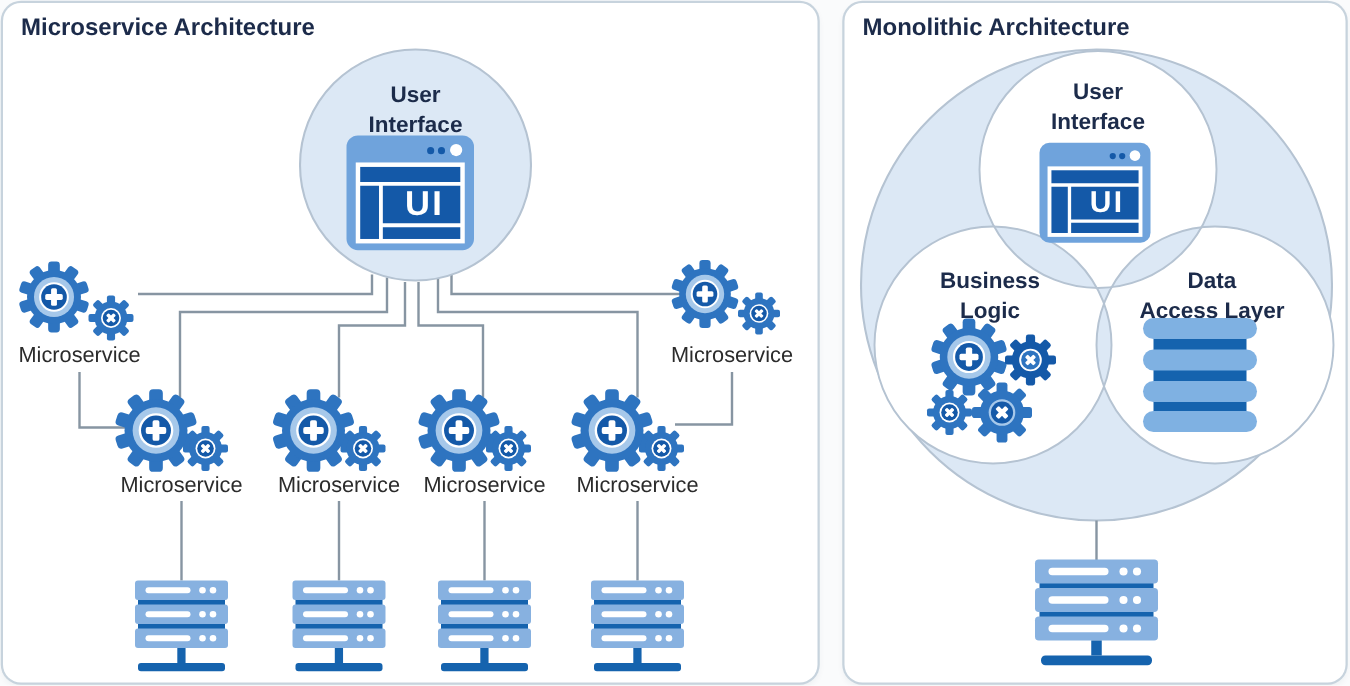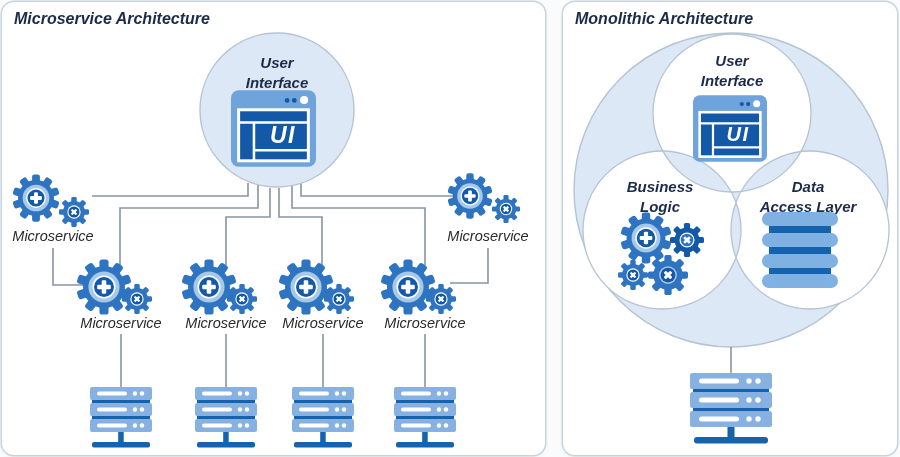--- a/index.html
+++ b/index.html
@@ -1,17 +1,17 @@
 <!DOCTYPE html>
 <html><head>
 <meta charset="utf-8">
 <style>
   html,body{margin:0;padding:0;background:#fafbfc;}
   #stage{position:relative;width:900px;height:457px;overflow:hidden;
-         font-family:"Liberation Sans",sans-serif;font-style:italic;}
+         font-family:"Liberation Sans",sans-serif;}
   .panel{position:absolute;background:#ffffff;border-radius:12px;
          box-shadow:0 0 0 1.5px #c7d3dd, 0 2px 5px rgba(30,60,90,.08);}
   #panel-left{left:2px;top:2px;width:543px;height:453px;}
   #panel-right{left:563px;top:2px;width:334px;height:453px;}
   .panel-title{position:absolute;left:12px;top:8px;
                font-size:16px;font-weight:700;color:#1c2b4a;z-index:3;}
   .panel svg{position:absolute;left:0;top:0;}
   
   .lbl-bold{font-family:"Liberation Sans",sans-serif;font-size:15px;font-weight:700;fill:#1c2b4a;}
   .lbl-plain{font-family:"Liberation Sans",sans-serif;font-size:14.5px;font-weight:400;fill:#2b2b2b;}

